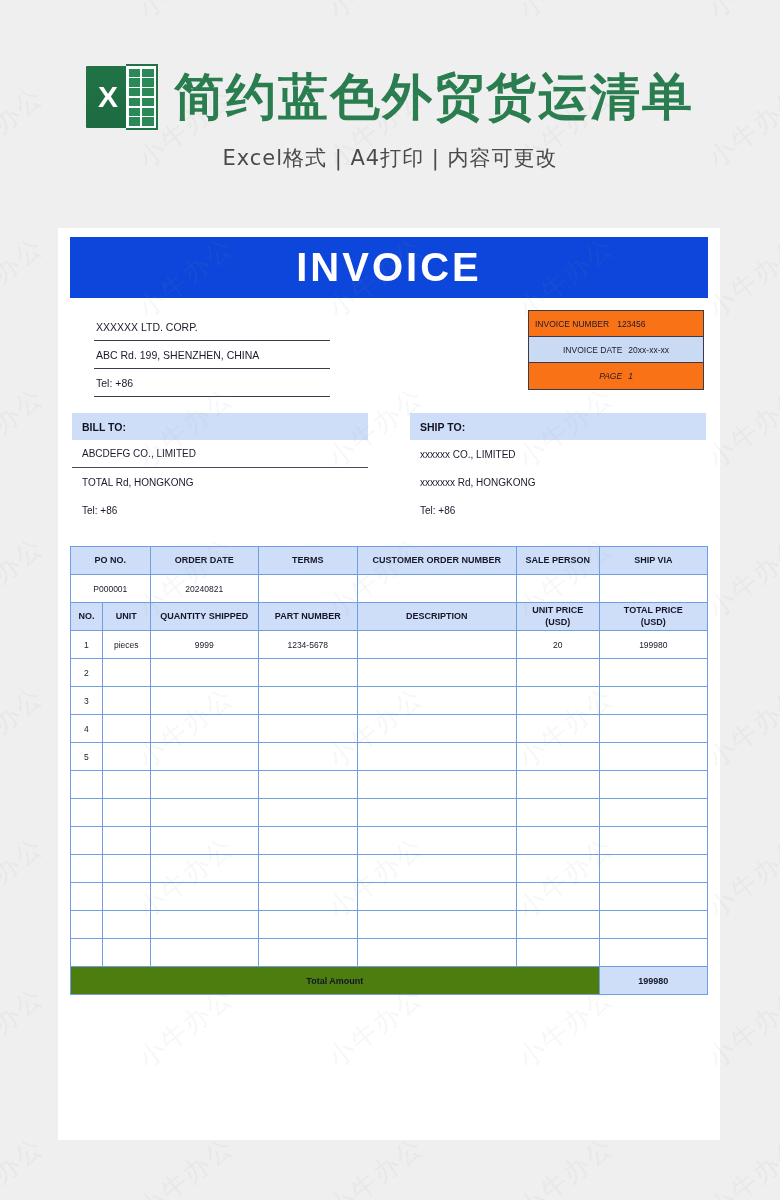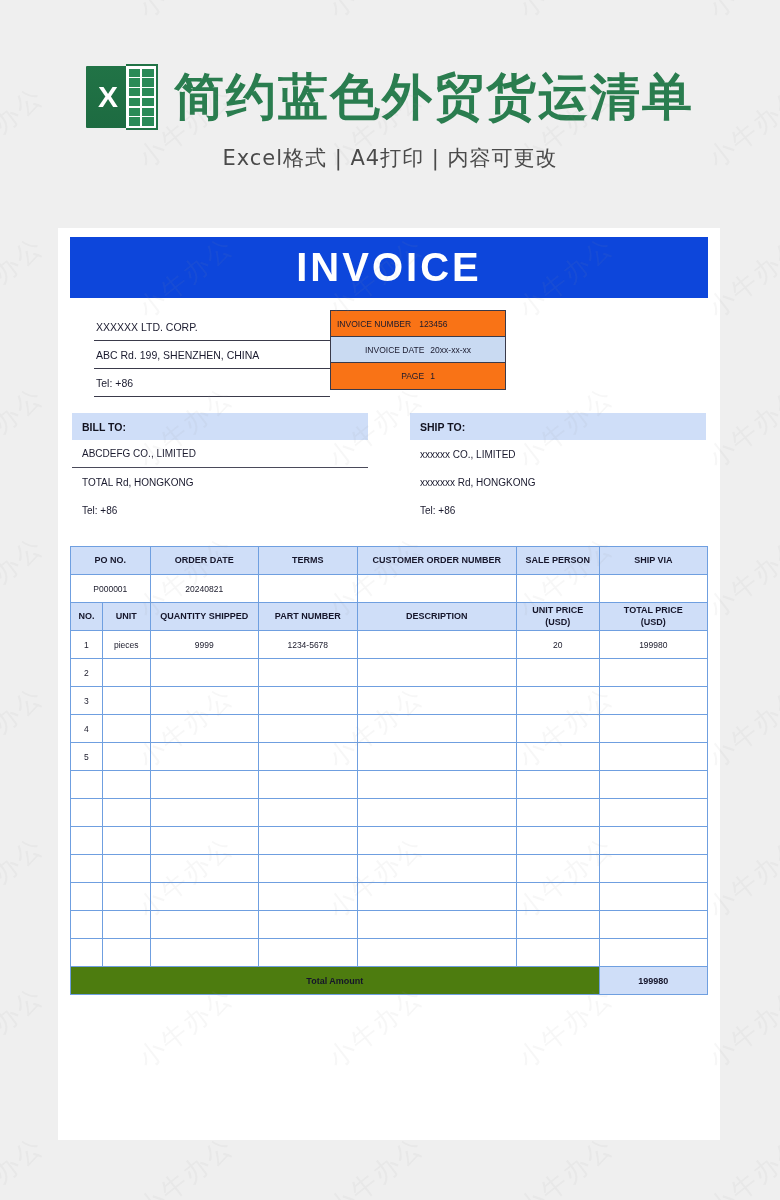--- a/index.html
+++ b/index.html
@@ -138,21 +138,21 @@
   .sheet {
     position: absolute;
     left: 12px;
     top: 82px;
     right: 12px;
   }
 
   
   .top-row {
     display: flex;
-    justify-content: flex-start;
+    justify-content: space-between;
     align-items: flex-start;
   }
   .company-block { width: 260px; padding-left: 24px; padding-top: 3px; }
   .company-line {
     font-size: 10.5px;
     color: #1a1a2e;
     padding: 6px 2px 6px 2px;
     border-bottom: 1px solid #3a3a4a;
     height: 28px;
     display: flex;
@@ -169,21 +169,21 @@
   .meta-row {
     display: flex;
     align-items: center;
     height: 26px;
     border-bottom: 1px solid #3a3a4a;
     font-size: 8.5px;
     color: #1a1a2e;
     padding: 0 6px;
     font-family: "Liberation Sans", sans-serif;
   }
-  .meta-row:last-child { border-bottom: none; }
+  .meta-row:last-child { border-bottom: none; font-style: italic; }
   .meta-row.shaded { background: #c9daf2; }
   .meta-row.center { justify-content: center; gap: 6px; }
   .meta-row .mk { white-space: nowrap; }
   .meta-row .mv { white-space: nowrap; }
   .meta-row.spread { justify-content: flex-start; }
   .meta-row.spread .mv { margin-left: 8px; }
 
   
   .addr-row {
     display: flex;

